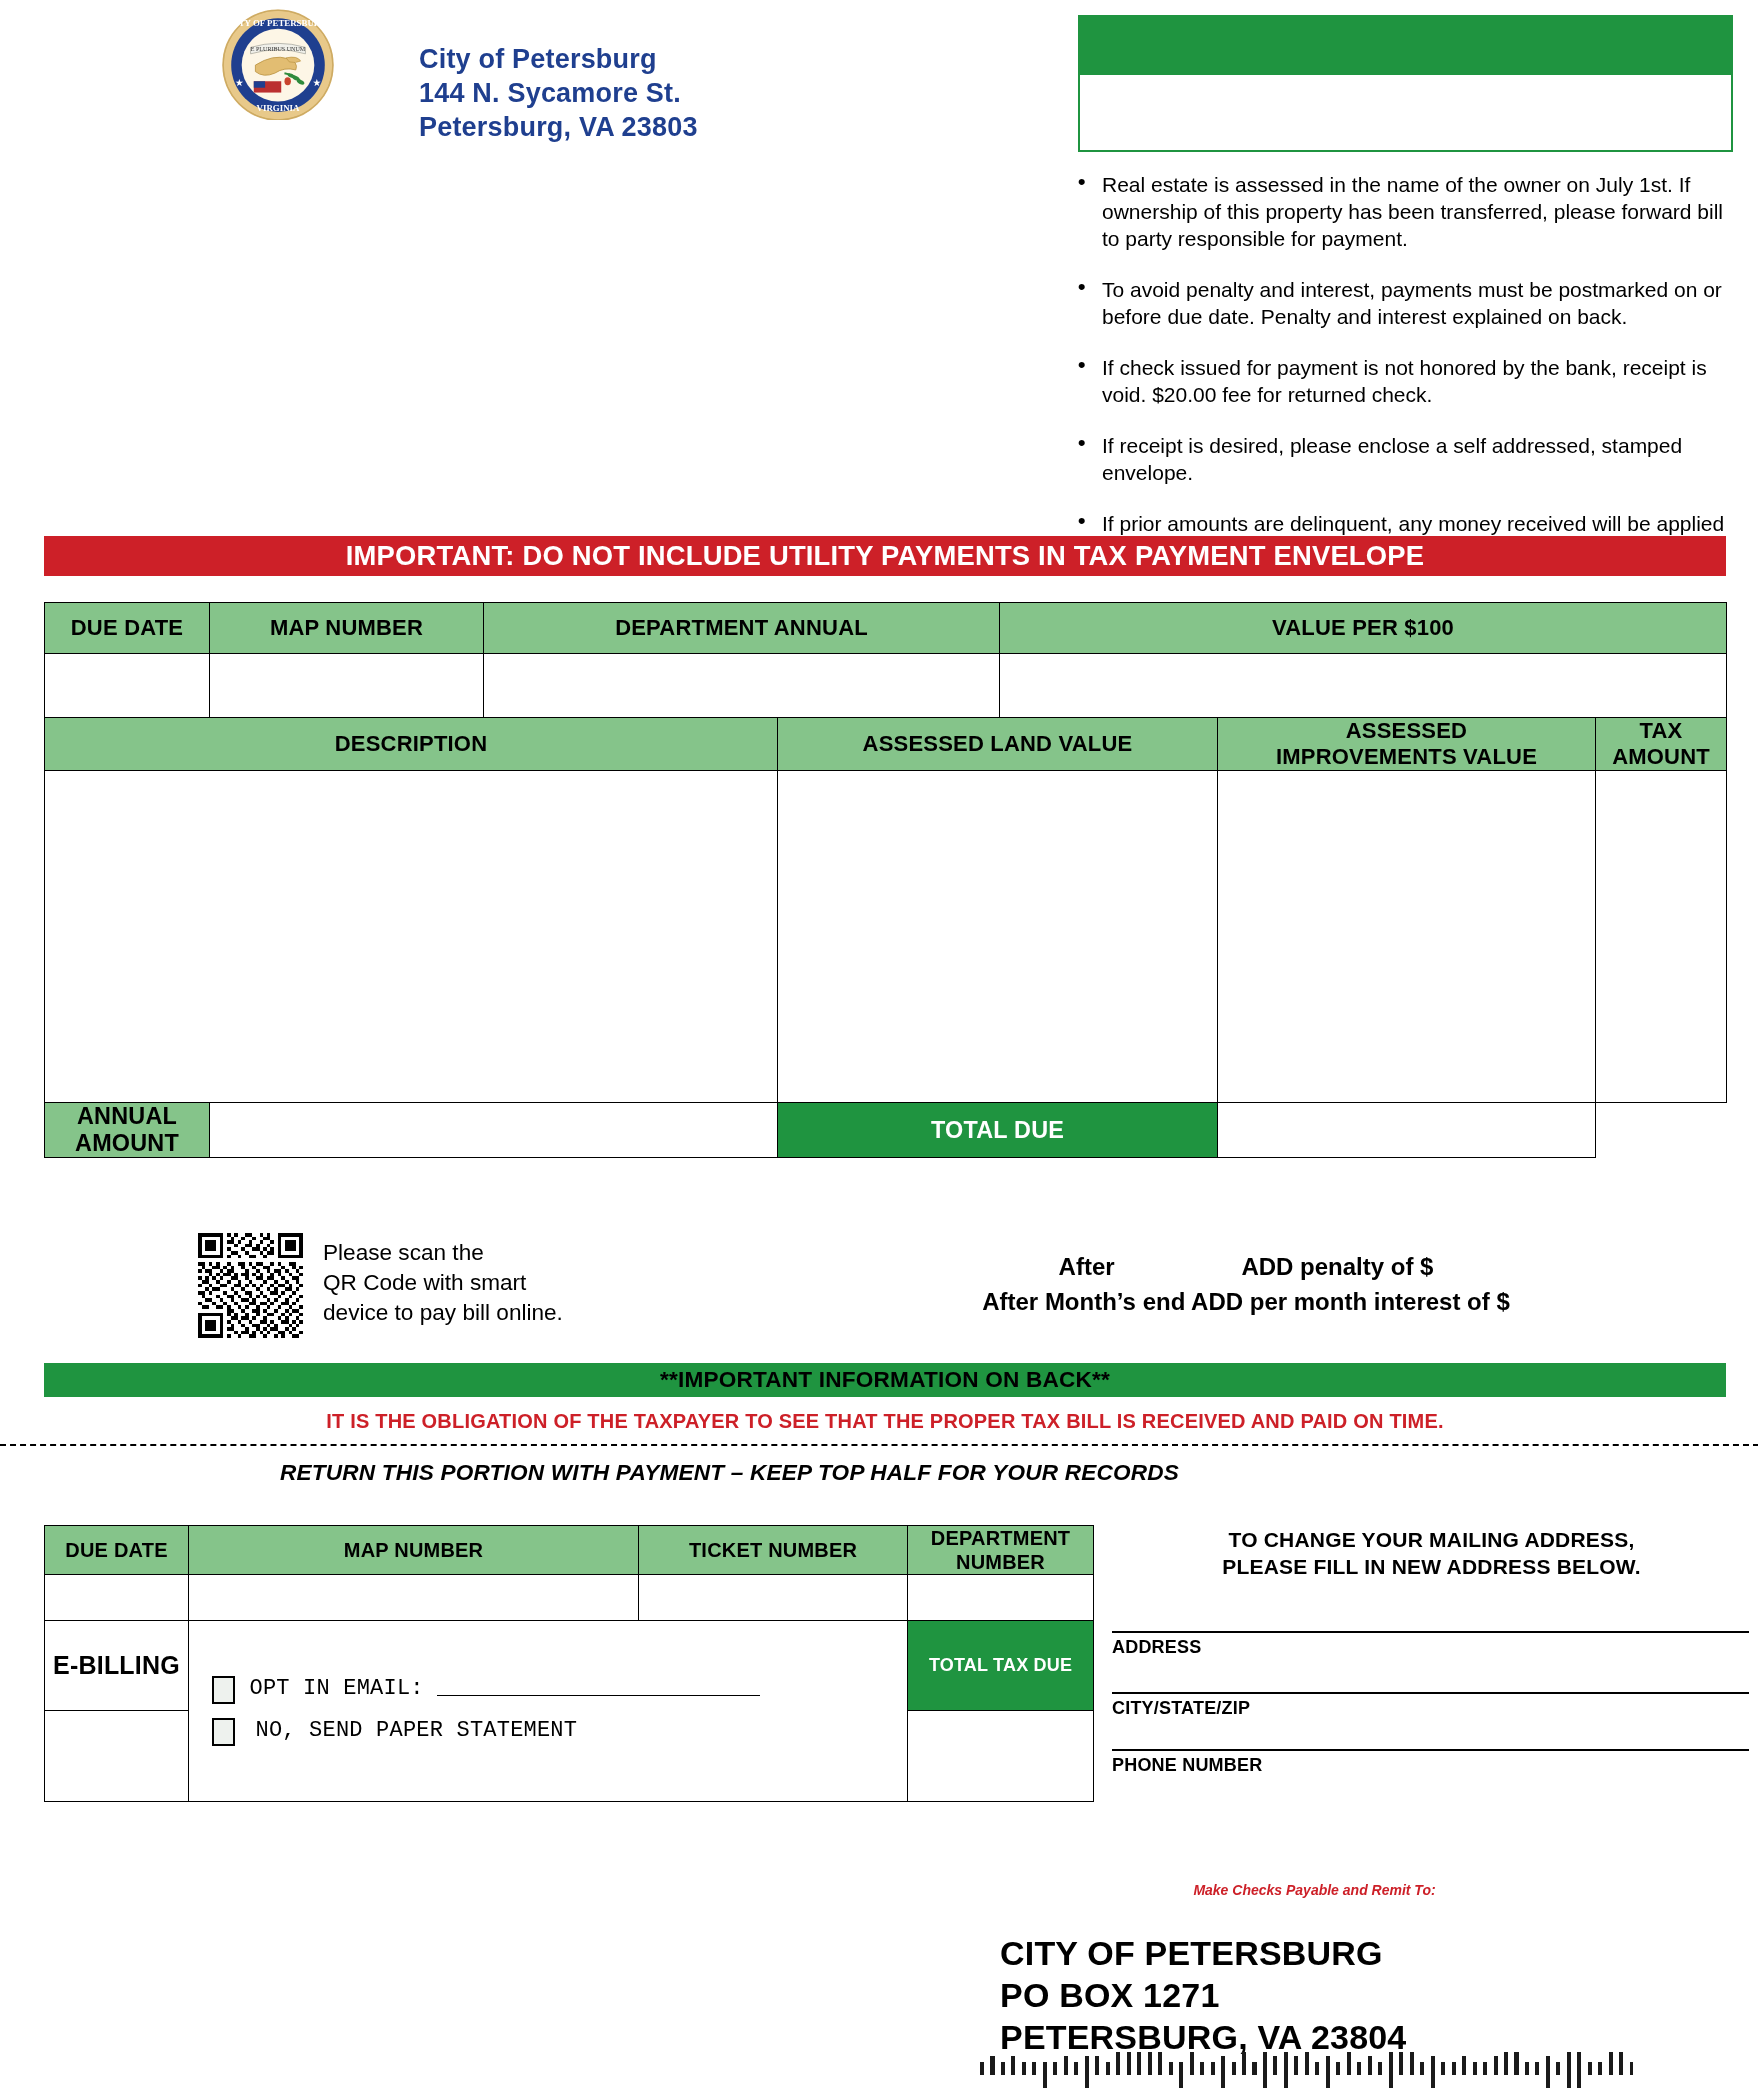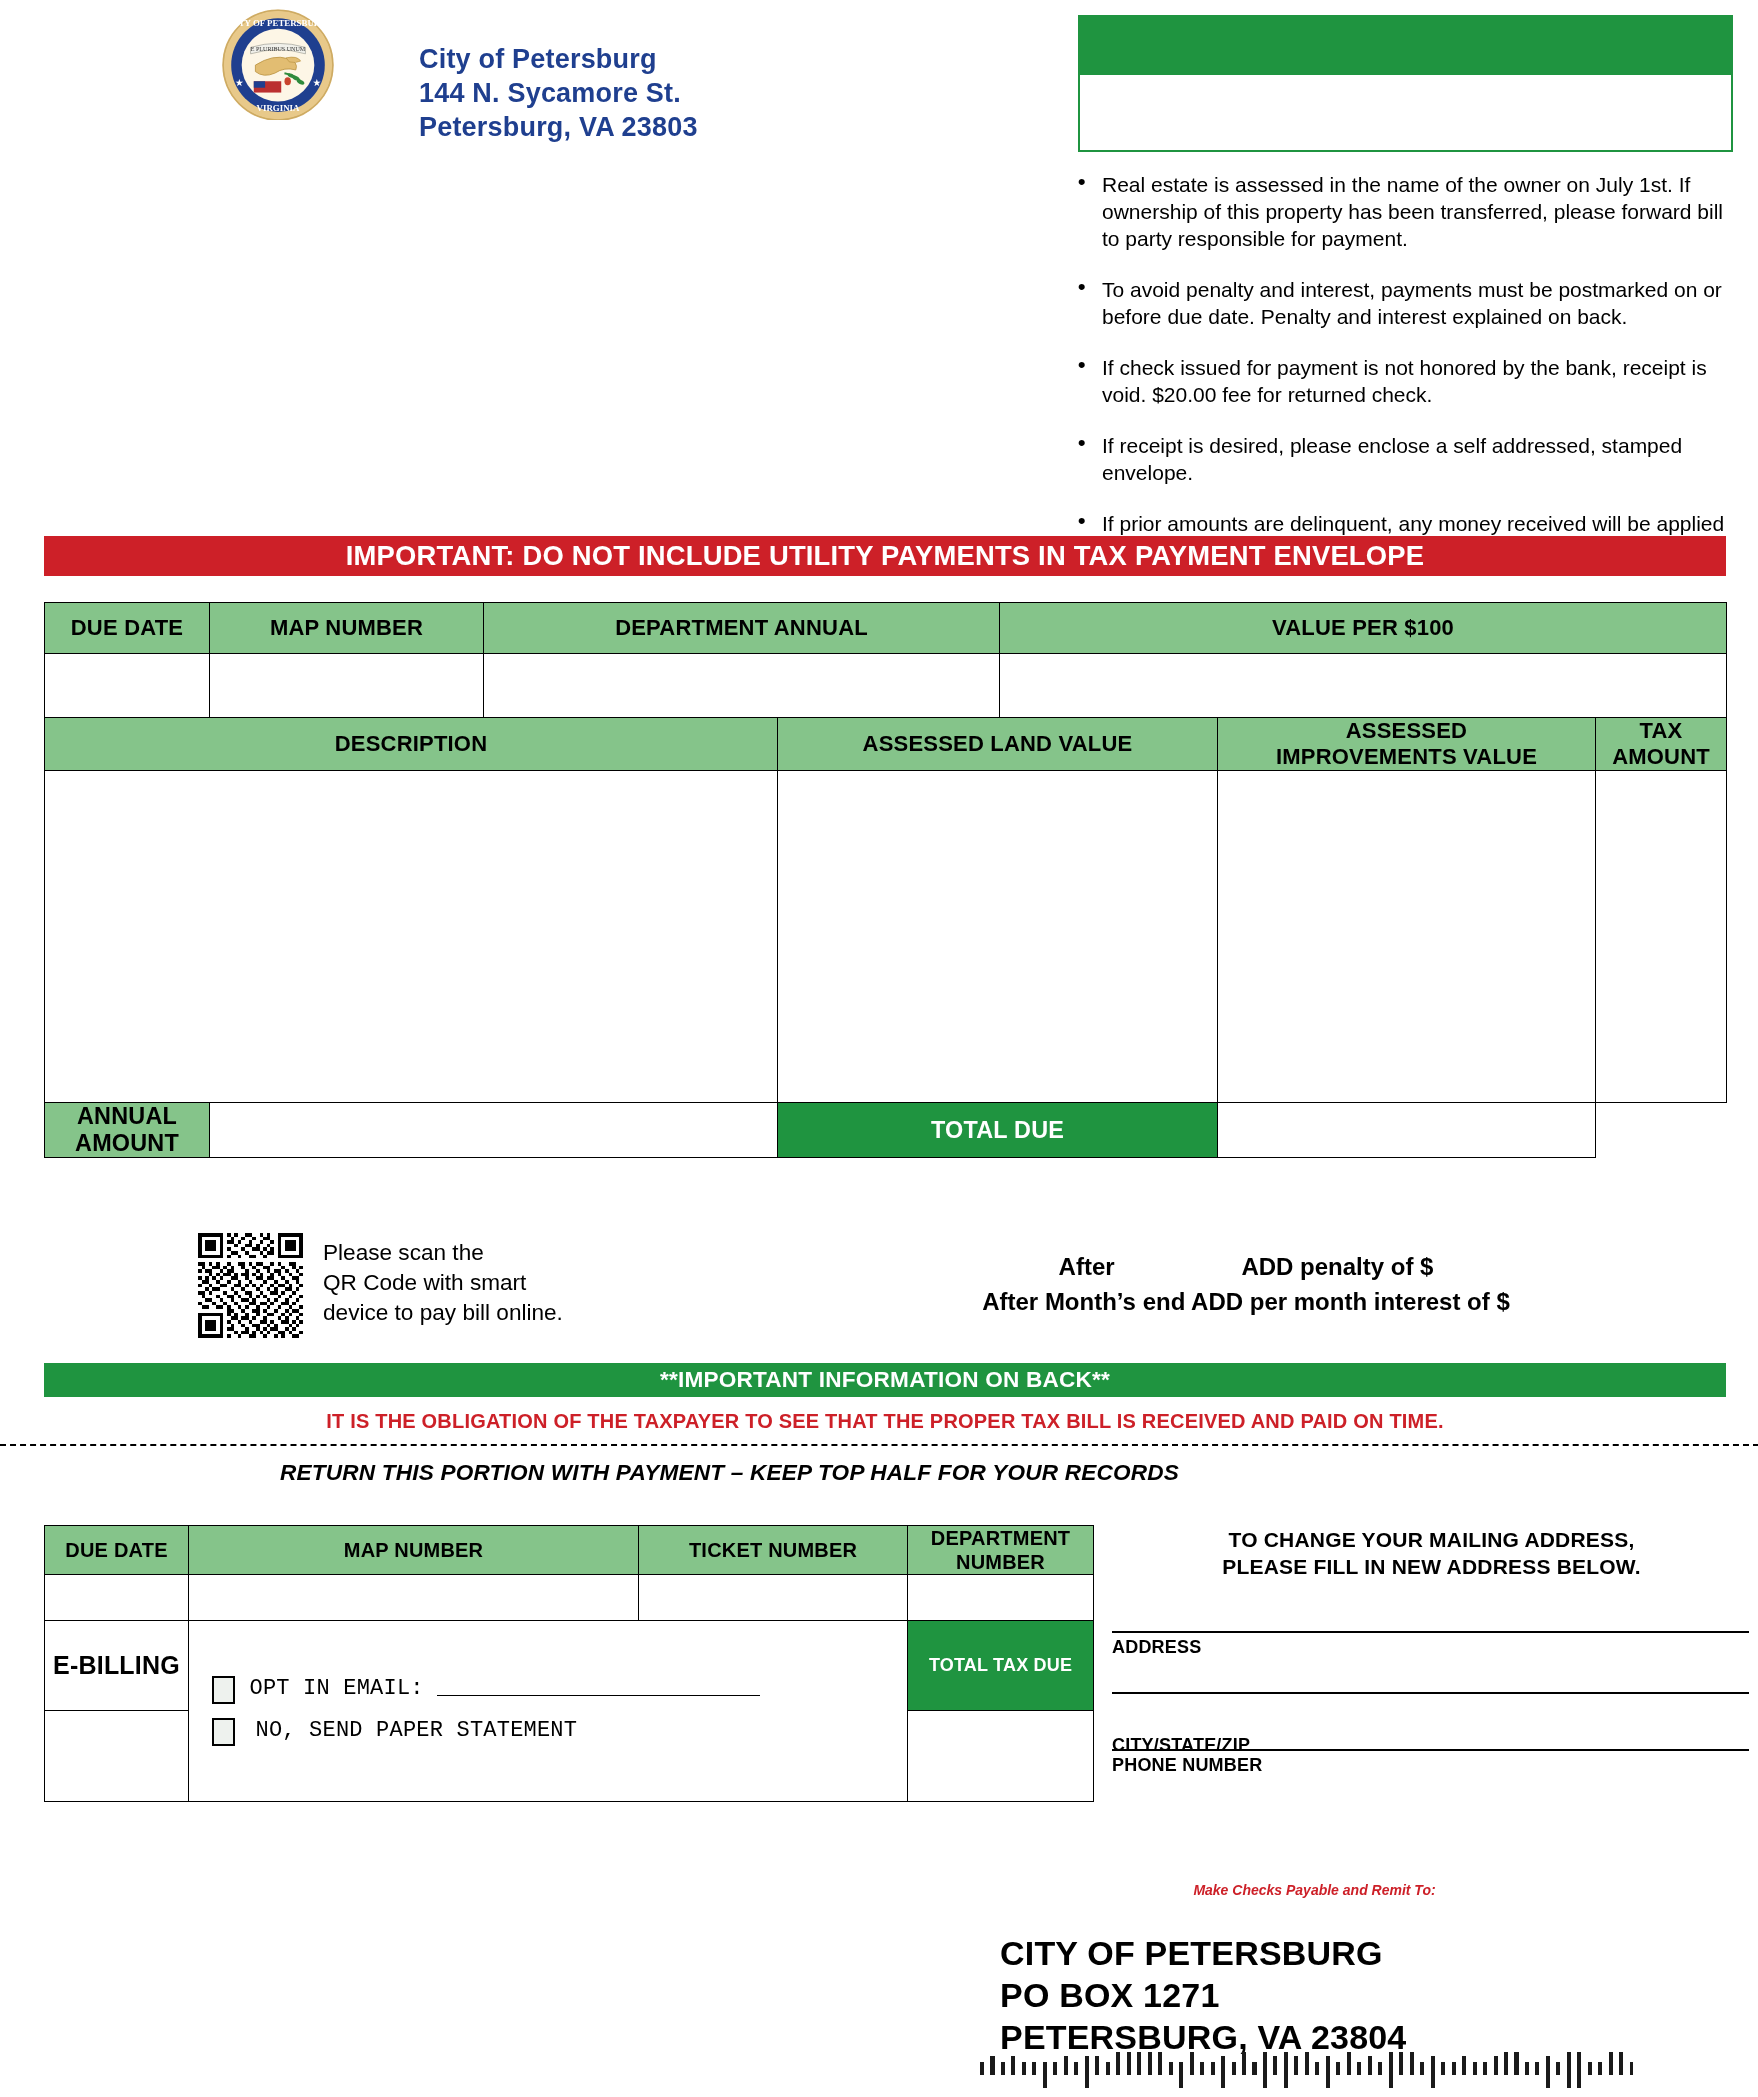--- a/index.html
+++ b/index.html
@@ -126,21 +126,21 @@
     line-height: 35px;
     text-align: center;
   }
   .pen-line1 { display: block; }
   .pen-line1 .after-word { margin-right: 121px; }
 
   
   #green-banner {
     left: 44px; top: 1363px; width: 1682px; height: 34px;
     background: #1f9440;
-    color: #ffffff;
+    color: #000000;
     font-weight: bold;
     font-size: 22.6px;
     display: flex; align-items: center; justify-content: center;
     letter-spacing: 0.2px;
   }
   #obligation-text {
     left: 44px; top: 1410px; width: 1682px;
     color: #cd2028;
     font-weight: bold;
     font-size: 20px;
@@ -684,21 +684,21 @@
   <div>TO CHANGE YOUR MAILING ADDRESS,</div>
   <div>PLEASE FILL IN NEW ADDRESS BELOW.</div>
 </div>
 
 <div class="addr-field" style="top:1589px;height:50px;"></div>
 <div class="addr-field addr-rule" style="top:1631px;"></div>
 <div class="addr-field addr-label" style="top:1634px;">ADDRESS</div>
 
 <div class="addr-field" style="top:1662px;height:42px;"></div>
 <div class="addr-field addr-rule" style="top:1692px;"></div>
-<div class="addr-field addr-label" style="top:1695px;margin-top:37px;">CITY/STATE/ZIP</div>
+<div class="addr-field addr-label" style="top:1695px;">CITY/STATE/ZIP</div>
 
 <div class="addr-field" style="top:1722px;height:34px;"></div>
 <div class="addr-field addr-rule" style="top:1749px;"></div>
 <div class="addr-field addr-label" style="top:1752px;">PHONE NUMBER</div>
 
 <div class="abs" id="remit-title">Make Checks Payable and Remit To:</div>
 <div class="abs" id="remit-addr">
   <div>CITY OF PETERSBURG</div>
   <div>PO BOX 1271</div>
   <div>PETERSBURG, VA 23804</div>

